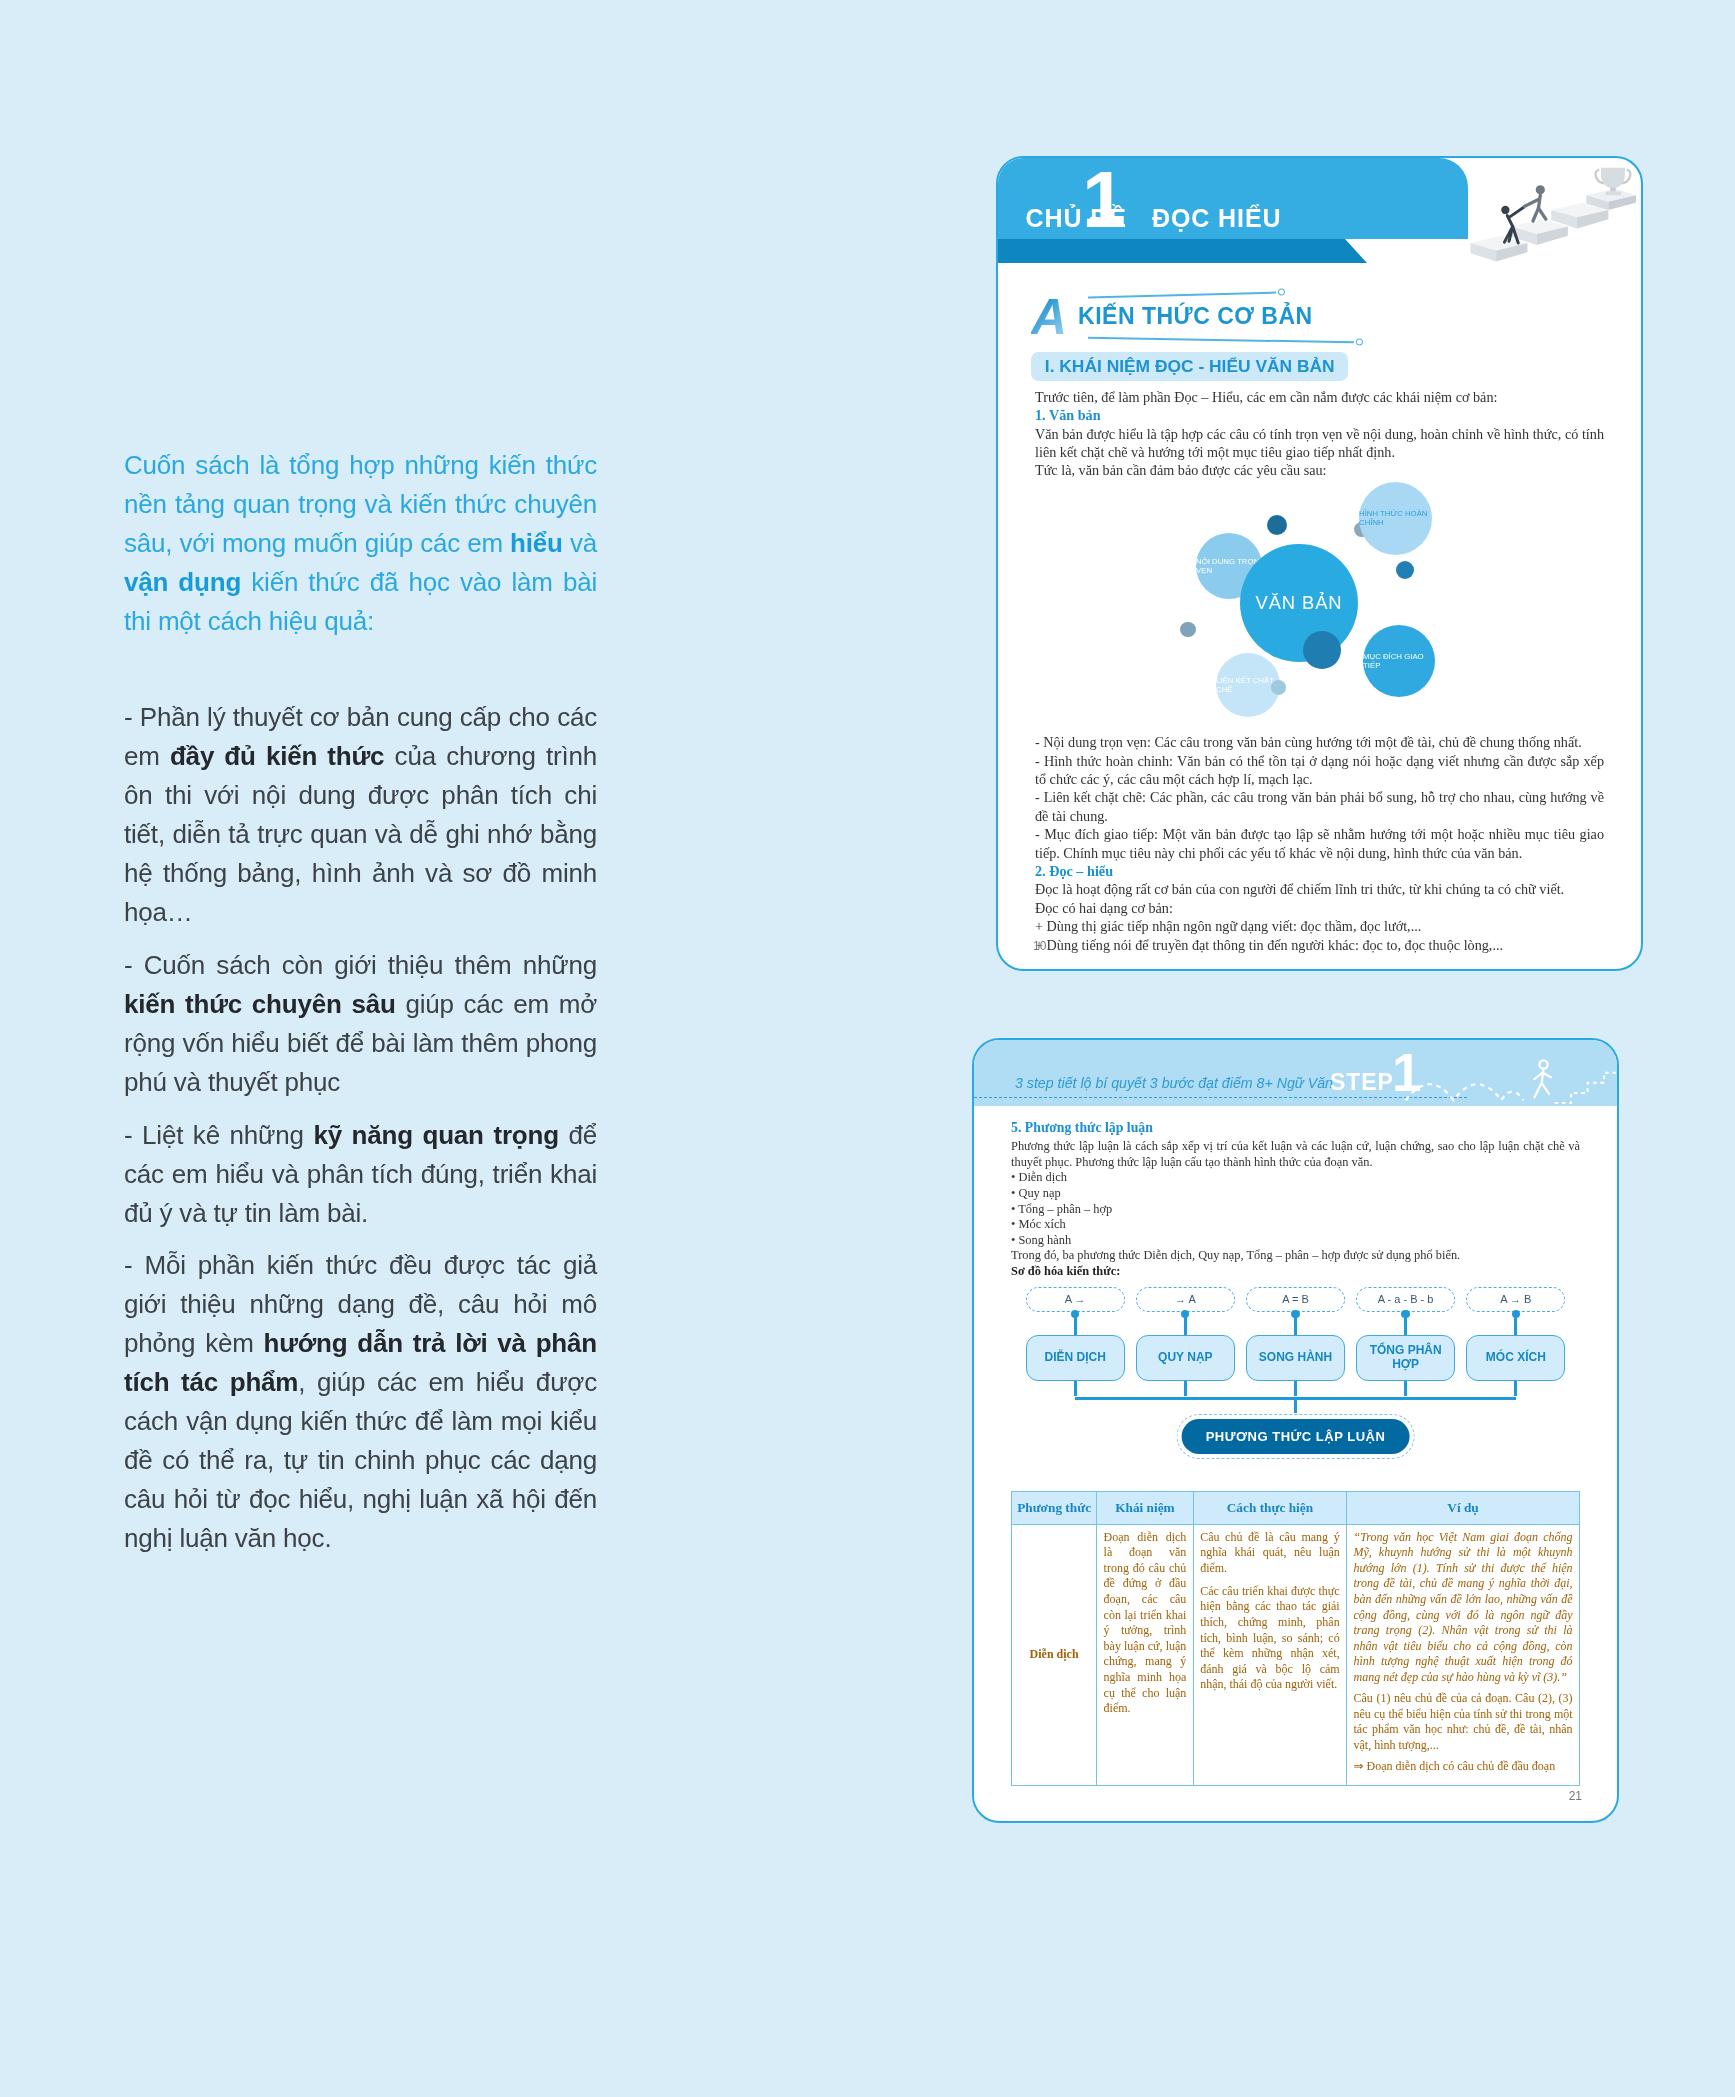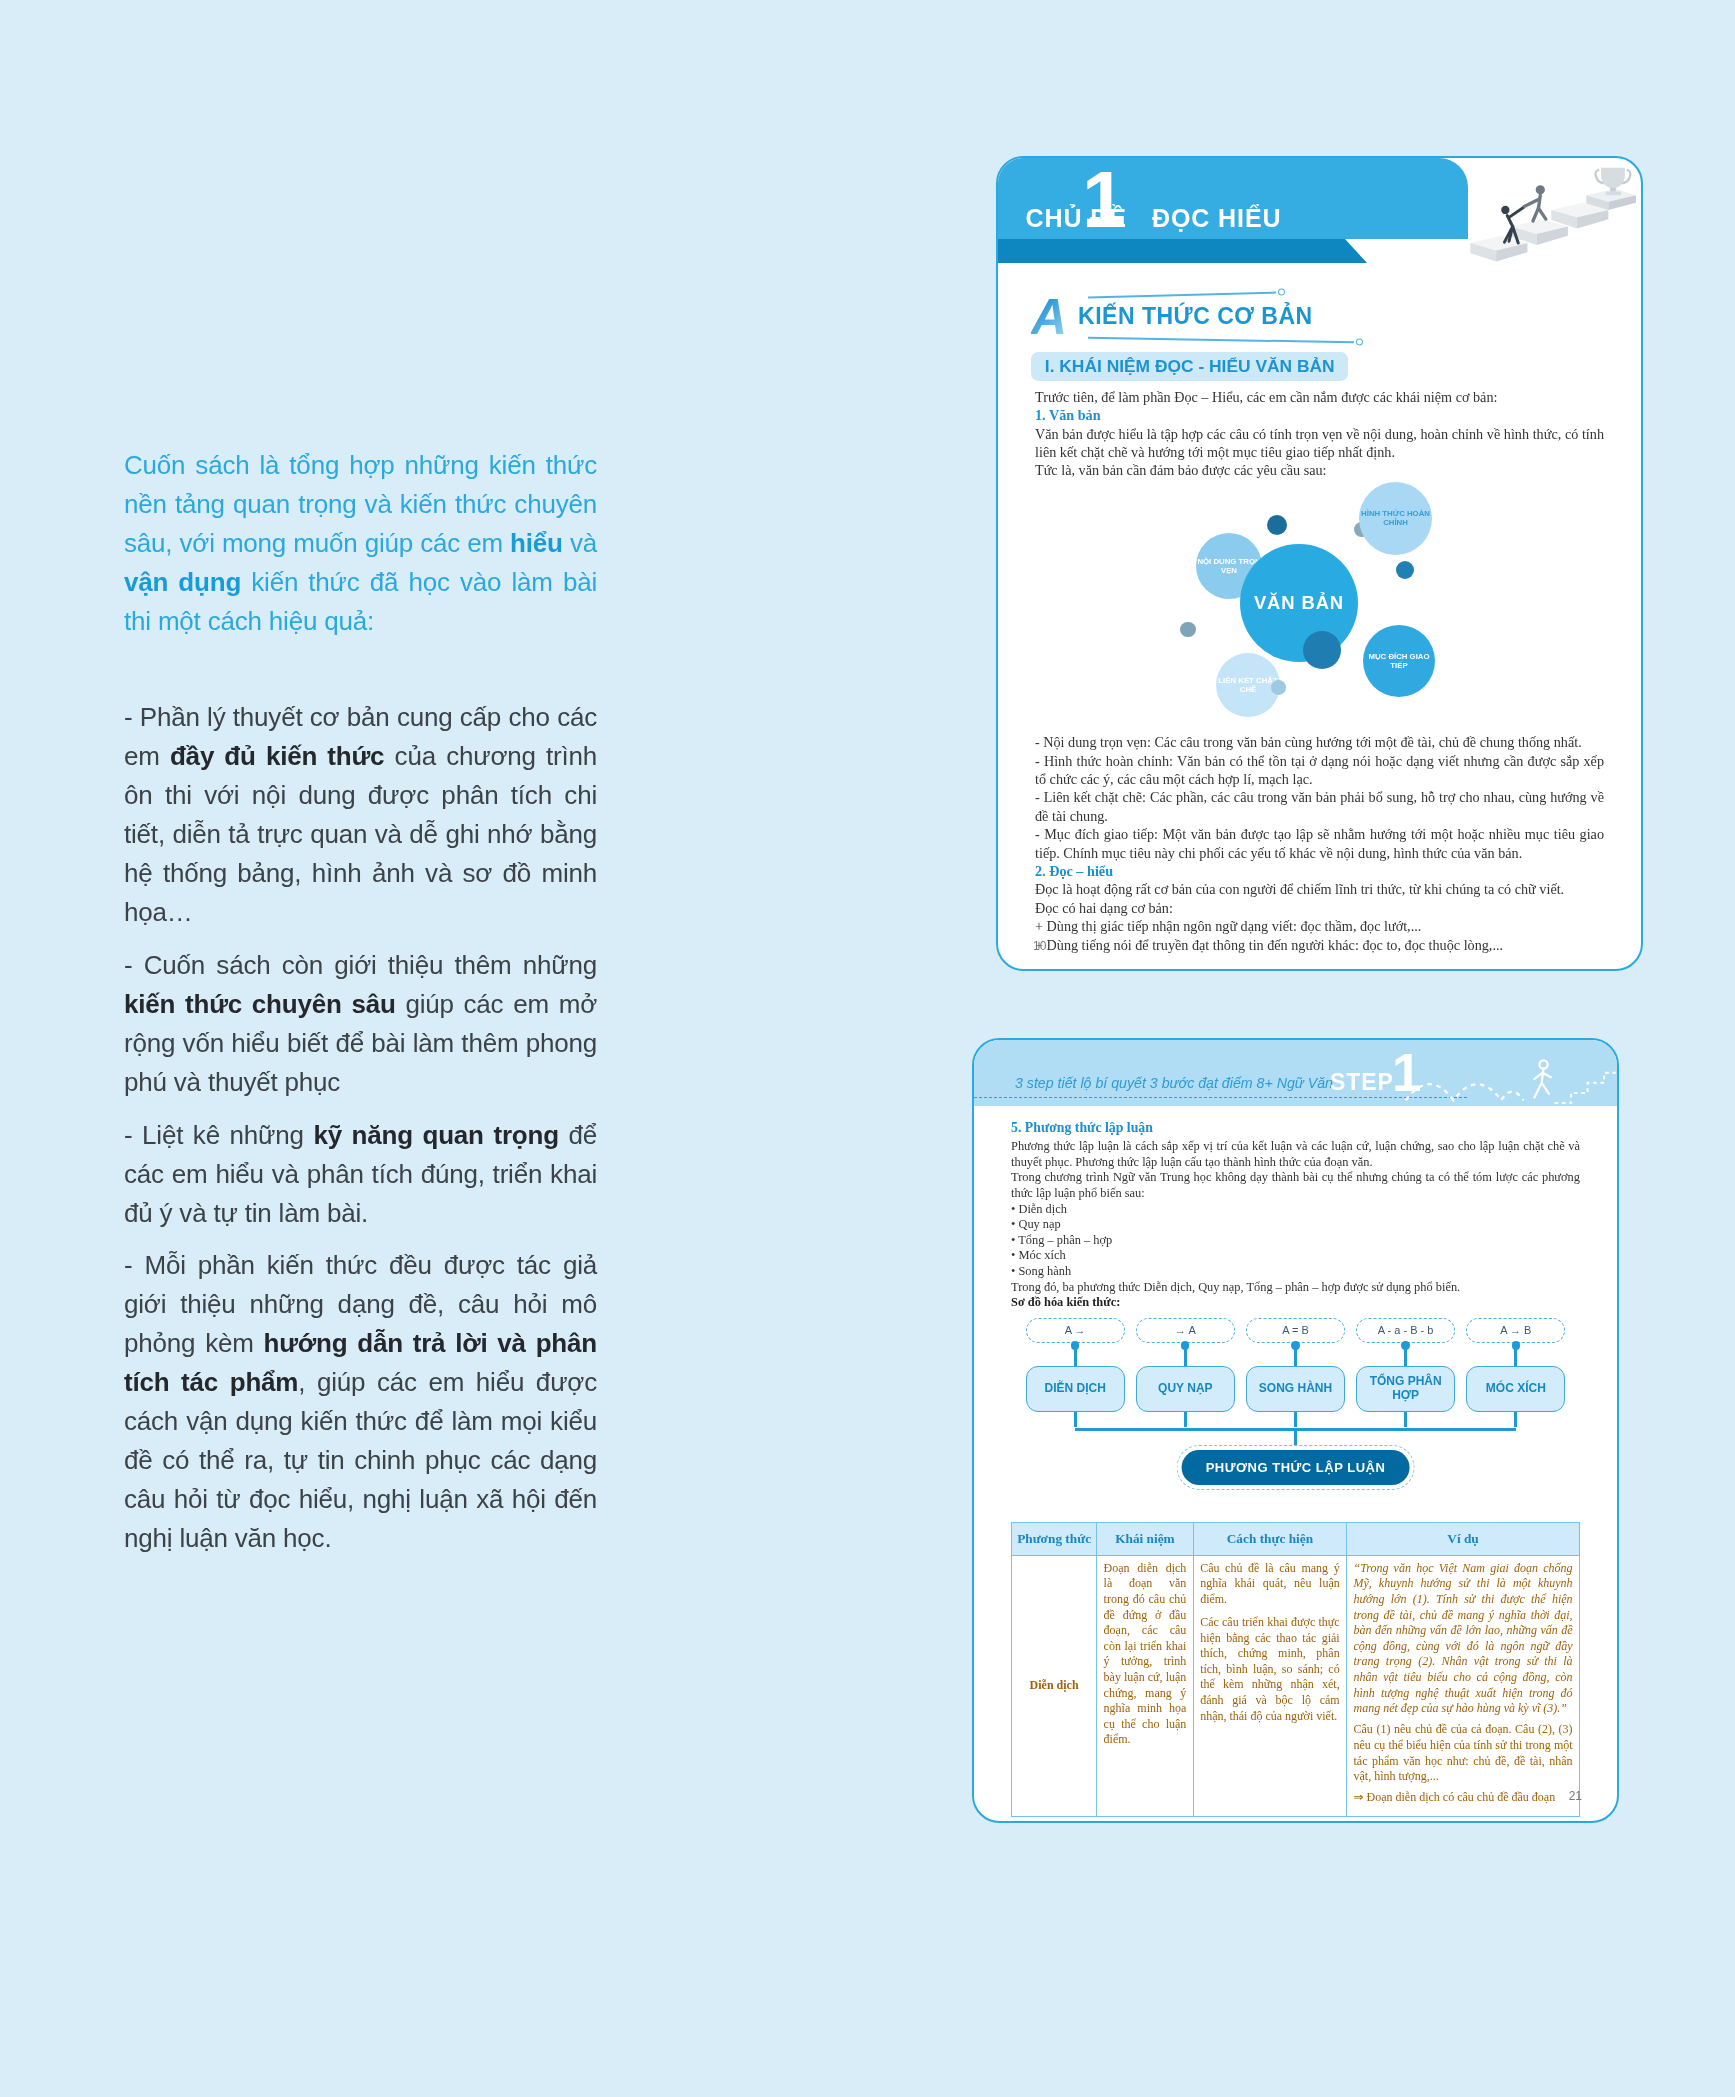--- a/index.html
+++ b/index.html
@@ -48,21 +48,21 @@
 
   
   .c1-body{padding:7.3px 37px 0;font-family:"Liberation Serif",serif;font-size:14.2px;
            line-height:18.4px;color:#333;text-align:justify;}
   .c1-body p{margin:0;}
   .serif-h{color:#1a8fd1;font-weight:bold;}
 
   
   .bub-wrap{position:relative;height:246px;}
   .bubble{position:absolute;border-radius:50%;display:flex;align-items:center;justify-content:center;
-          text-align:center;font-weight:bold;font-family:"Liberation Sans",sans-serif;color:#fff;}
+          font-weight:normal;font-family:"Liberation Sans",sans-serif;color:#fff;}
   .bub-center{left:242px;top:64px;width:118px;height:118px;background:#29abe2;font-size:18.4px;
               letter-spacing:0.9px;z-index:2;}
   .bub-nd{left:198px;top:53px;width:66px;height:66px;background:#8bcbee;font-size:7.8px;z-index:1;padding:0;}
   .bub-ht{left:361px;top:1.8px;width:73px;height:73px;background:#a8d8f3;color:#2f9fd8;font-size:7.8px;z-index:1;}
   .bub-md{left:365px;top:145px;width:72px;height:72px;background:#2fa9e0;font-size:7.8px;z-index:1;}
   .bub-lk{left:218px;top:173px;width:64px;height:64px;background:#c4e5f7;font-size:7.8px;z-index:1;}
   .dot{position:absolute;border-radius:50%;}
   .dot1{left:269px;top:35px;width:20px;height:20px;background:#1c6e9a;}
   .dot2{left:398px;top:81px;width:18.4px;height:18.4px;background:#2080b4;}
   .dot3{left:305px;top:151px;width:38px;height:38px;background:#1f7db2;z-index:3;}
@@ -241,21 +241,20 @@
           <path d="M189,17 L180,24 M189,17 L198,22"></path>
           <path d="M188,28 L180,44 M188,28 L196,40"></path>
         </g>
         <path d="M202,50 h18 v-11 h18 v-11 h18 v-11 h14" fill="none" stroke="#ffffff" stroke-width="2.2" stroke-dasharray="4,4"></path>
       </svg>
     </div>
 
     <div class="c2-body">
       <p class="c2-h5">5. Phương thức lập luận</p>
       <p>Phương thức lập luận là cách sắp xếp vị trí của kết luận và các luận cứ, luận chứng, sao cho lập luận chặt chẽ và thuyết phục. Phương thức lập luận cấu tạo thành hình thức của đoạn văn.</p>
-      <p>Trong chương trình Ngữ văn Trung học không dạy thành bài cụ thể nhưng chúng ta có thể tóm lược các phương thức lập luận phổ biến sau:</p>
       <p>• Diễn dịch</p>
       <p>• Quy nạp</p>
       <p>• Tổng – phân – hợp</p>
       <p>• Móc xích</p>
       <p>• Song hành</p>
       <p>Trong đó, ba phương thức Diễn dịch, Quy nạp, Tổng – phân – hợp được sử dụng phổ biến.</p>
       <p class="c2-bold">Sơ đồ hóa kiến thức:</p>
 
       <div class="d2">
         <div class="d2-cols">

